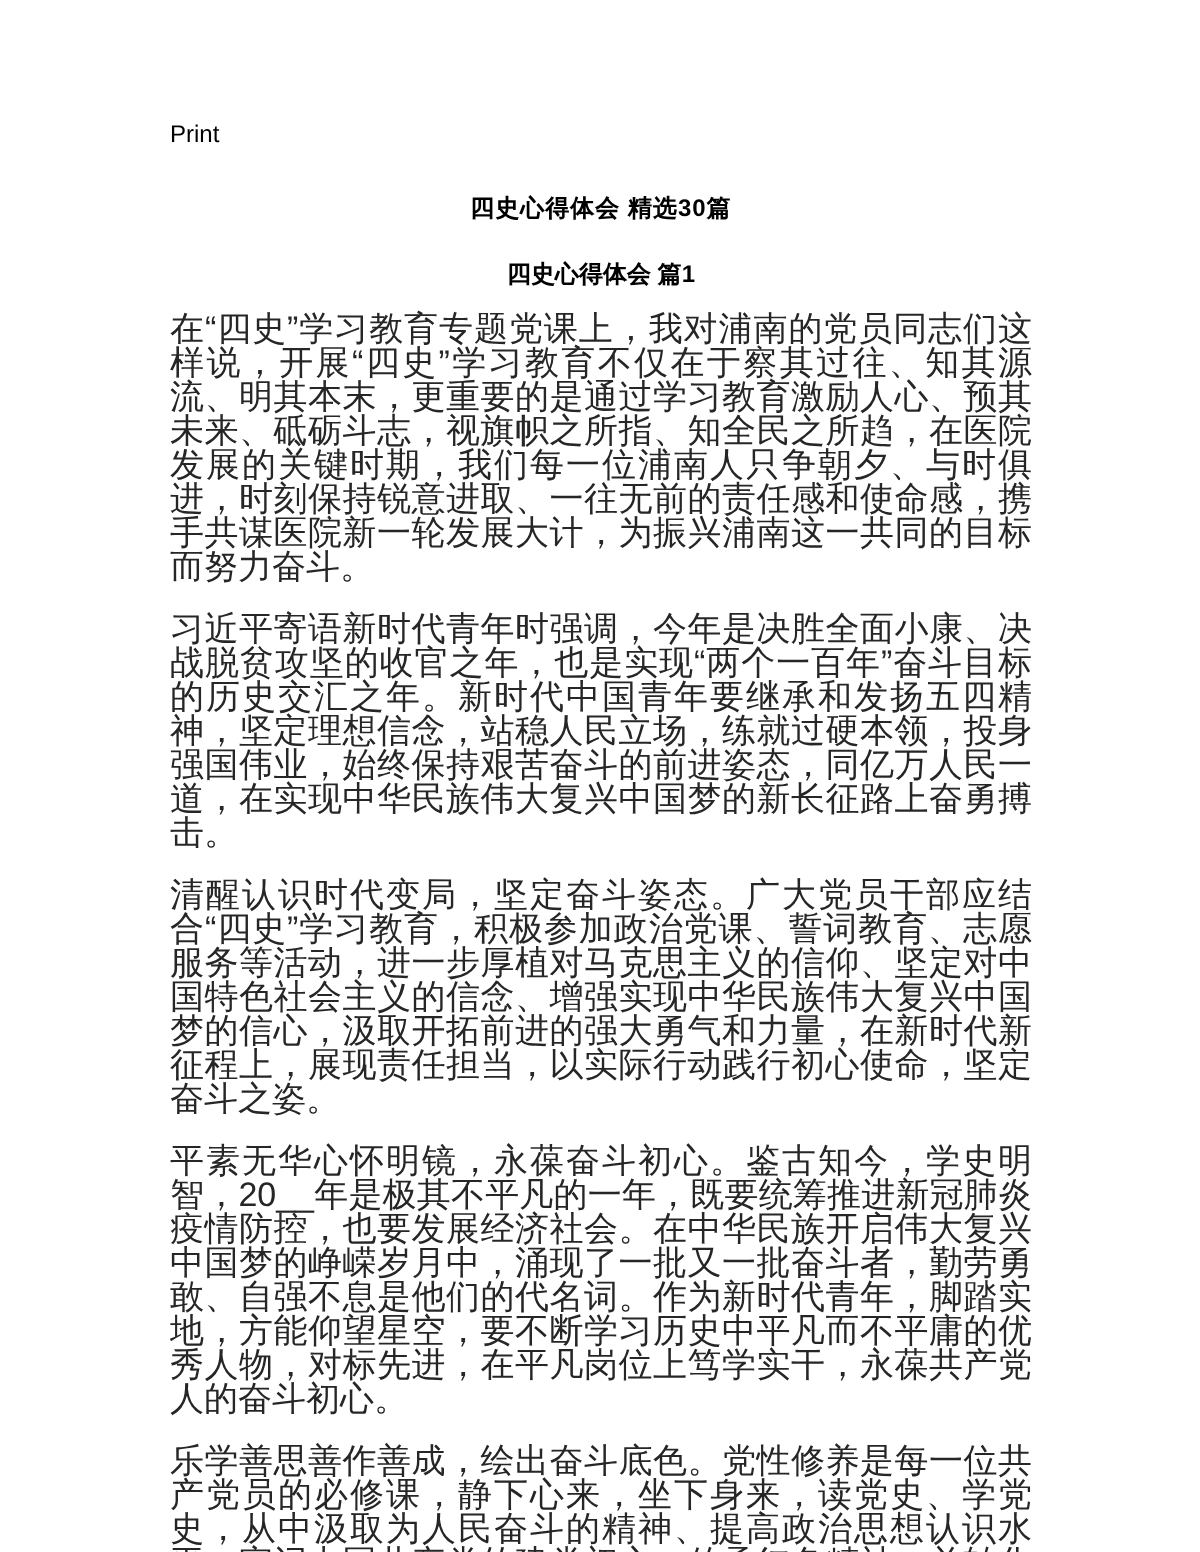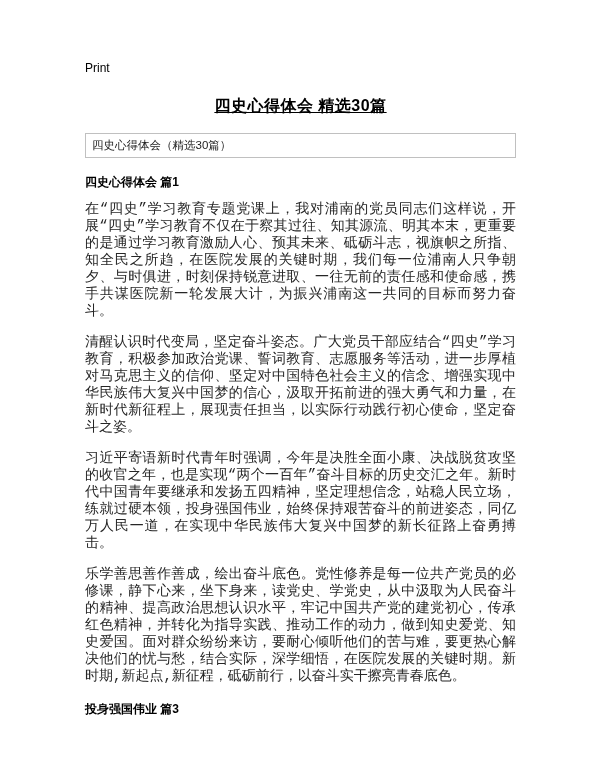--- a/index.html
+++ b/index.html
@@ -22,70 +22,67 @@
     background: #ffffff;
   }
   .print-label {
     font-size: 12px;
     color: #000000;
     cursor: pointer;
     display: inline-block;
   }
   .doc-title {
     text-align: center;
-    font-size: 16px;
+    font-size: 12px;
     font-weight: bold;
     color: #000000;
     margin: 20px 0 16px 0;
     letter-spacing: 0.5px;
-    text-decoration: underline;
   }
   .subtitle-box {
     border: 1px solid #c0c0c0;
     padding: 4px 6px;
     font-size: 11.5px;
     color: #222222;
     margin-bottom: 6px;
   }
   .section-heading {
     font-size: 12px;
     font-weight: bold;
     color: #000000;
     margin: 16px 0 10px 0;
+    text-align: center;
   }
   .para {
-    font-size: 14px;
+    font-size: 17px;
     line-height: 17px;
     text-align: justify;
     text-justify: inter-ideograph;
     margin: 0 0 14px 0;
     color: #262626;
-    font-family: Liberation Mono, monospace;
   }
 </style>
 </head>
 <body>
 
 <div class="page">
 
   <div class="print-label">Print</div>
 
   <div class="doc-title">四史心得体会 精选30篇</div>
 
-  <div class="subtitle-box">
-    <span>四史心得体会（精选30篇）</span>
-  </div>
 
   <div class="section-heading">四史心得体会 篇1</div>
 
   <p class="para">在“四史”学习教育专题党课上，我对浦南的党员同志们这样说，开展“四史”学习教育不仅在于察其过往、知其源流、明其本末，更重要的是通过学习教育激励人心、预其未来、砥砺斗志，视旗帜之所指、知全民之所趋，在医院发展的关键时期，我们每一位浦南人只争朝夕、与时俱进，时刻保持锐意进取、一往无前的责任感和使命感，携手共谋医院新一轮发展大计，为振兴浦南这一共同的目标而努力奋斗。</p>
 
 
+  <p class="para">习近平寄语新时代青年时强调，今年是决胜全面小康、决战脱贫攻坚的收官之年，也是实现“两个一百年”奋斗目标的历史交汇之年。新时代中国青年要继承和发扬五四精神，坚定理想信念，站稳人民立场，练就过硬本领，投身强国伟业，始终保持艰苦奋斗的前进姿态，同亿万人民一道，在实现中华民族伟大复兴中国梦的新长征路上奋勇搏击。</p>
+
   <p class="para">清醒认识时代变局，坚定奋斗姿态。广大党员干部应结合“四史”学习教育，积极参加政治党课、誓词教育、志愿服务等活动，进一步厚植对马克思主义的信仰、坚定对中国特色社会主义的信念、增强实现中华民族伟大复兴中国梦的信心，汲取开拓前进的强大勇气和力量，在新时代新征程上，展现责任担当，以实际行动践行初心使命，坚定奋斗之姿。</p>
 
-  <p class="para">习近平寄语新时代青年时强调，今年是决胜全面小康、决战脱贫攻坚的收官之年，也是实现“两个一百年”奋斗目标的历史交汇之年。新时代中国青年要继承和发扬五四精神，坚定理想信念，站稳人民立场，练就过硬本领，投身强国伟业，始终保持艰苦奋斗的前进姿态，同亿万人民一道，在实现中华民族伟大复兴中国梦的新长征路上奋勇搏击。</p>
-
+  <p class="para">平素无华心怀明镜，永葆奋斗初心。鉴古知今，学史明智，20__年是极其不平凡的一年，既要统筹推进新冠肺炎疫情防控，也要发展经济社会。在中华民族开启伟大复兴中国梦的峥嵘岁月中，涌现了一批又一批奋斗者，勤劳勇敢、自强不息是他们的代名词。作为新时代青年，脚踏实地，方能仰望星空，要不断学习历史中平凡而不平庸的优秀人物，对标先进，在平凡岗位上笃学实干，永葆共产党人的奋斗初心。</p>
 
   <p class="para">乐学善思善作善成，绘出奋斗底色。党性修养是每一位共产党员的必修课，静下心来，坐下身来，读党史、学党史，从中汲取为人民奋斗的精神、提高政治思想认识水平，牢记中国共产党的建党初心，传承红色精神，并转化为指导实践、推动工作的动力，做到知史爱党、知史爱国。面对群众纷纷来访，要耐心倾听他们的苦与难，要更热心解决他们的忧与愁，结合实际，深学细悟，在医院发展的关键时期。新时期,新起点,新征程，砥砺前行，以奋斗实干擦亮青春底色。</p>
 
   <div class="section-heading">投身强国伟业 篇3</div>
 
 </div>
 
 </body></html>

